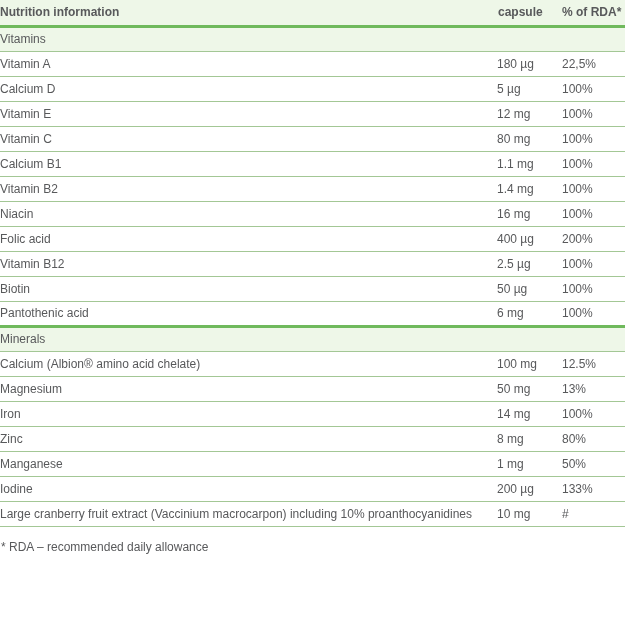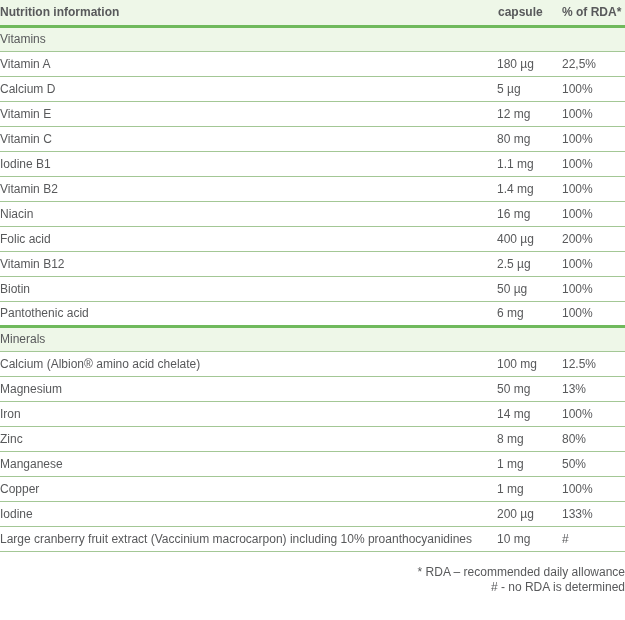--- a/index.html
+++ b/index.html
@@ -56,21 +56,20 @@
   }
   tr.data-row td {
     background: #ffffff;
     border-bottom: 1px solid var(--thin-border);
   }
 
   .footnotes {
     margin-top: 13px;
     padding-left: 1px;
     line-height: 15px;
-    text-align: right;
   }
 </style>
 </head>
 <body>
 
 <table class="nutrition">
   <colgroup>
     <col class="c-name">
     <col class="c-amount">
     <col class="c-rda">
@@ -100,21 +99,21 @@
         <td class="col-name">Vitamin E</td>
         <td class="col-amount">12 mg</td>
         <td class="col-rda">100%</td>
       </tr>
       <tr class="data-row">
         <td class="col-name">Vitamin C</td>
         <td class="col-amount">80 mg</td>
         <td class="col-rda">100%</td>
       </tr>
       <tr class="data-row">
-        <td class="col-name">Iodine B1</td>
+        <td class="col-name">Calcium B1</td>
         <td class="col-amount">1.1 mg</td>
         <td class="col-rda">100%</td>
       </tr>
       <tr class="data-row">
         <td class="col-name">Vitamin B2</td>
         <td class="col-amount">1.4 mg</td>
         <td class="col-rda">100%</td>
       </tr>
       <tr class="data-row">
         <td class="col-name">Niacin</td>
@@ -163,33 +162,27 @@
         <td class="col-name">Zinc</td>
         <td class="col-amount">8 mg</td>
         <td class="col-rda">80%</td>
       </tr>
       <tr class="data-row">
         <td class="col-name">Manganese</td>
         <td class="col-amount">1 mg</td>
         <td class="col-rda">50%</td>
       </tr>
       <tr class="data-row">
-        <td class="col-name">Copper</td>
-        <td class="col-amount">1 mg</td>
-        <td class="col-rda">100%</td>
-      </tr>
-      <tr class="data-row">
         <td class="col-name">Iodine</td>
         <td class="col-amount">200 µg</td>
         <td class="col-rda">133%</td>
       </tr>
       <tr class="data-row">
         <td class="col-name">Large cranberry fruit extract (Vaccinium macrocarpon) including 10% proanthocyanidines</td>
         <td class="col-amount">10 mg</td>
         <td class="col-rda">#</td>
       </tr>
     </tbody>
 </table>
 
 <div class="footnotes">
   <div>* RDA – recommended daily allowance</div>
-  <div># - no RDA is determined</div>
 </div>
 
 </body></html>

